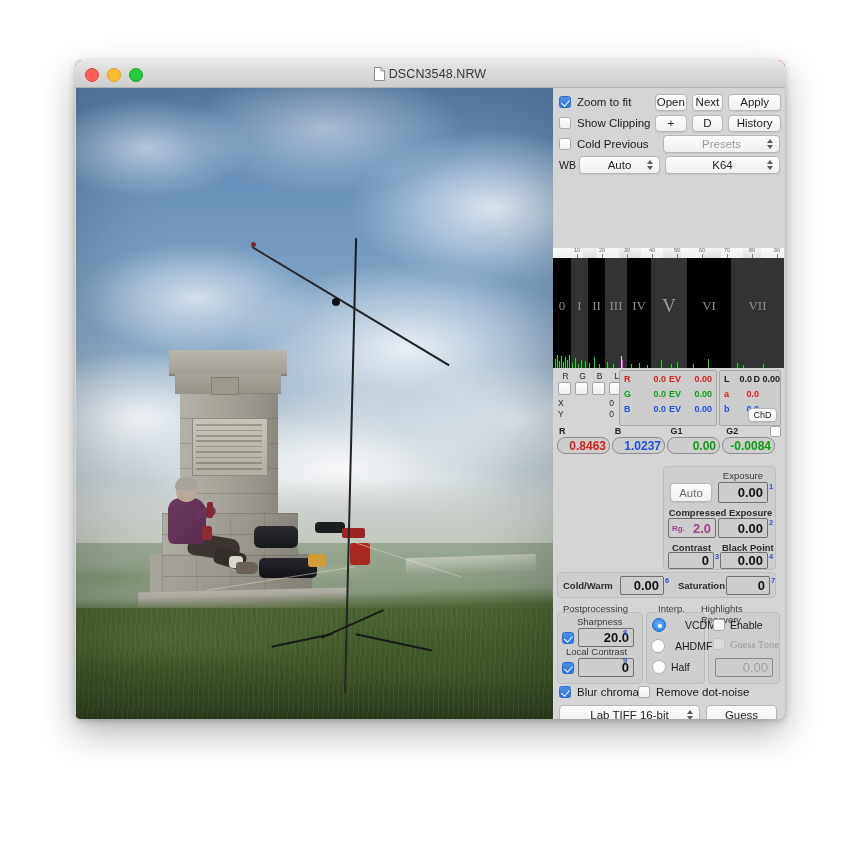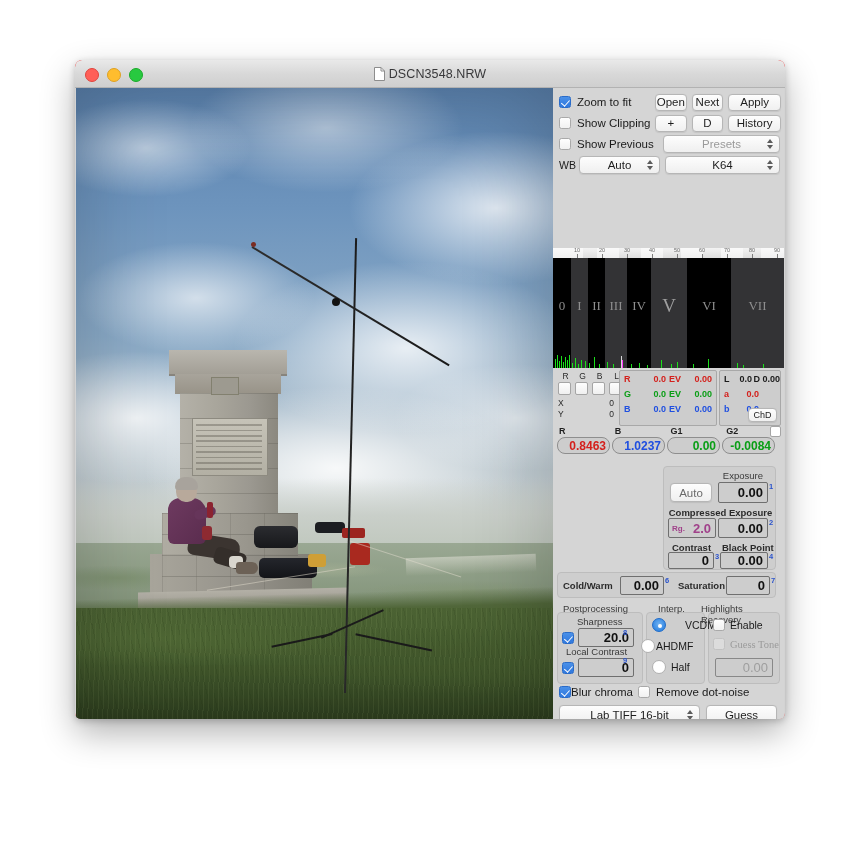--- a/index.html
+++ b/index.html
@@ -396,21 +396,21 @@
               <span class="lbl">Show Clipping</span>
             </div>
             <div class="btn" style="width:34px;height:17px;margin-right:5px;">+</div>
             <div class="btn" style="width:34px;height:17px;margin-right:5px;">D</div>
             <div class="btn" style="width:57px;height:17px;">History</div>
           </div>
 
           <div class="tr">
             <div class="chkcell">
               <span class="chk"></span>
-              <span class="lbl">Show Previous</span>
+              <span class="lbl">Cold Previous</span>
             </div>
             <div class="popup dim" style="width:117px;height:18px;">
               <span>Presets</span>
               <span class="arrows">
                   <i class="up"></i>
                   <i class="dn"></i>
                 </span>
             </div>
           </div>
 
@@ -653,42 +653,42 @@
           <span class="numbox" style="width:56px;height:19px;">0</span>
         </div>
         <div class="sup" style="left:70px;top:568px;z-index:2;">9</div>
 
         <div class="grp" style="left:93px;top:524px;width:59px;height:72px;"></div>
         <div class="caption n" style="position:absolute;left:105px;top:515px;z-index:2;">Interp.</div>
         <div class="row" style="position:absolute;left:99px;top:530px;gap:19px;z-index:2;">
           <span class="radio on"></span>
           <span class="lbl" style="font-size:10.5px;">VCDMF</span>
         </div>
-        <div class="row" style="position:absolute;left:88px;top:551px;gap:1px;z-index:2;">
+        <div class="row" style="position:absolute;left:98px;top:551px;gap:10px;z-index:2;">
           <span class="radio"></span>
           <span class="lbl" style="font-size:10.5px;">AHDMF</span>
         </div>
         <div class="row" style="position:absolute;left:99px;top:572px;gap:5px;z-index:2;">
           <span class="radio"></span>
           <span class="lbl" style="font-size:10.5px;">Half</span>
         </div>
 
         <div class="grp" style="left:155px;top:524px;width:72px;height:72px;"></div>
         <div class="caption n" style="position:absolute;left:148px;top:515px;z-index:2;font-size:9.5px;">Highlights Recovery</div>
         <div class="row" style="position:absolute;left:160px;top:531px;gap:5px;z-index:2;">
           <span class="chk"></span>
           <span class="lbl" style="font-size:10.5px;">Enable</span>
         </div>
         <div class="row" style="position:absolute;left:160px;top:550px;gap:5px;z-index:2;">
           <span class="chk dis"></span>
           <span class="lbl dim" style="font-size:10.5px;font-family:Liberation Serif, serif;">Guess Tone</span>
         </div>
         <div class="numbox dim" style="position:absolute;left:162px;top:570px;width:58px;height:19px;border-color:#888;z-index:2;">0.00</div>
 
-        <div class="row" style="position:absolute;left:6px;top:598px;">
+        <div class="row" style="position:absolute;left:6px;top:598px;gap:6px;">
           <span class="chk on"></span>
           <span class="lbl">Blur chroma</span>
         </div>
         <div class="row" style="position:absolute;left:85px;top:598px;gap:6px;">
           <span class="chk"></span>
           <span class="lbl">Remove dot-noise</span>
         </div>
 
         <div class="popup" style="position:absolute;left:6px;top:617px;width:141px;height:19px;">
           <span>Lab TIFF 16-bit</span>

